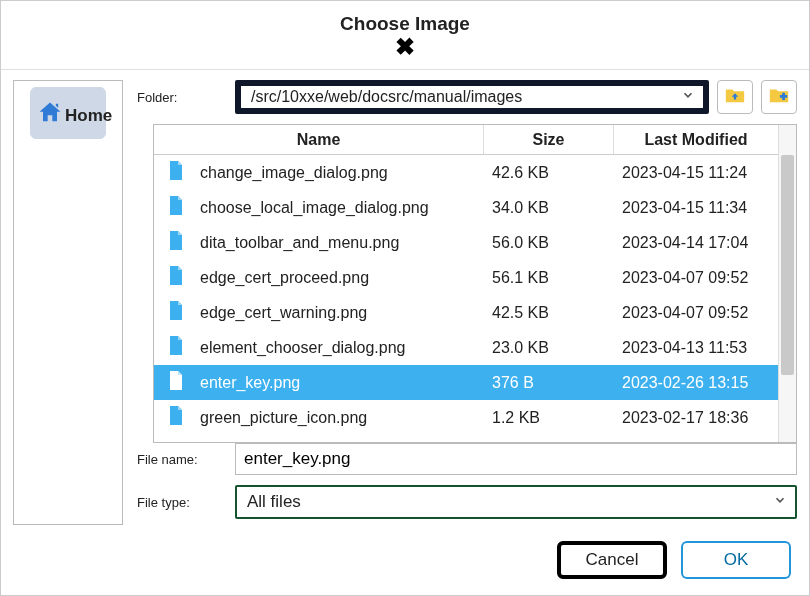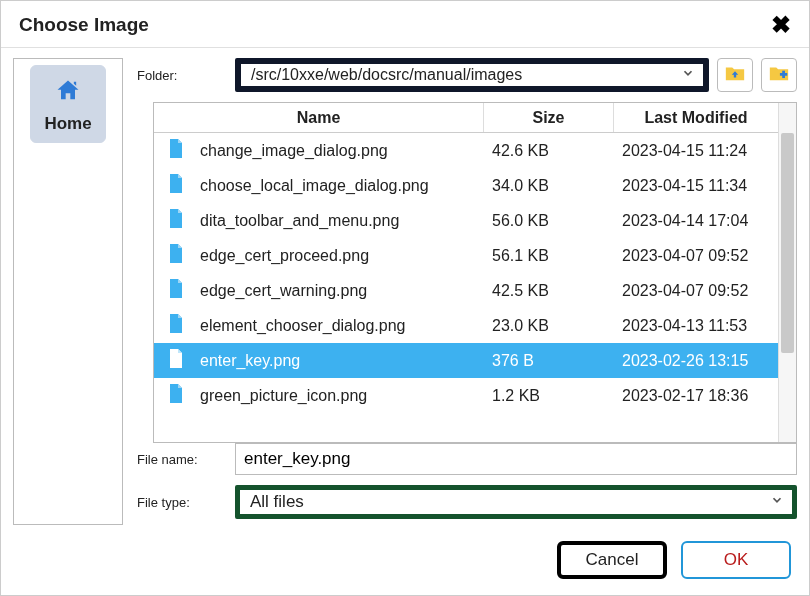--- a/index.html
+++ b/index.html
@@ -19,20 +19,21 @@
       display: flex;
       flex-direction: column;
       background: #fff;
     }
     .titlebar {
       display: flex;
       align-items: center;
       justify-content: space-between;
       padding: 12px 18px 10px 18px;
       border-bottom: 1px solid #e0e0e0;
+      flex-direction: column;
     }
     .titlebar .title {
       font-size: 19px;
       font-weight: 600;
     }
     .close-x {
       font-size: 24px;
       font-weight: 900;
       line-height: 1;
       cursor: pointer;
@@ -53,21 +54,21 @@
       display: flex;
       flex-direction: column;
       align-items: center;
     }
     .home-btn {
       width: 76px;
       background: #cfd8e6;
       border: 1px solid #cfd8e6;
       border-radius: 6px;
       display: flex;
-      flex-direction: column;
+      flex-direction: row;
       align-items: center;
       padding: 8px 4px 8px 4px;
       cursor: pointer;
     }
     .home-btn .icon-wrap {
       width: 36px;
       height: 34px;
       display: flex;
       align-items: center;
       justify-content: center;
@@ -204,21 +205,21 @@
       height: 32px;
       border: 1px solid #bbb;
       padding: 0 8px;
       font-size: 17px;
       font-family: inherit;
       outline: none;
     }
     .select-input {
       flex: 1;
       height: 34px;
-      border: 5px solid #14532d;
+      border: 2px solid #14532d;
       border-radius: 2px;
       padding: 0 30px 0 10px;
       font-size: 17px;
       position: relative;
       display: flex;
       align-items: center;
       background: #fff;
       cursor: pointer;
     }
     .select-input .chev {
@@ -240,21 +241,21 @@
       border-radius: 6px;
       background: #fff;
       font-size: 17px;
       cursor: pointer;
       display: flex;
       align-items: center;
       justify-content: center;
     }
     .btn.primary {
       border: 2px solid #2196d8;
-      color: #b91c1c;
+      color: #0369a1;
       font-weight: 500;
     }
     .filename-row { }
     .filetype-row { margin-bottom: 6px; }
   </style>
 </head>
 <body>
 
 <div class="dialog">
   <div class="titlebar">

